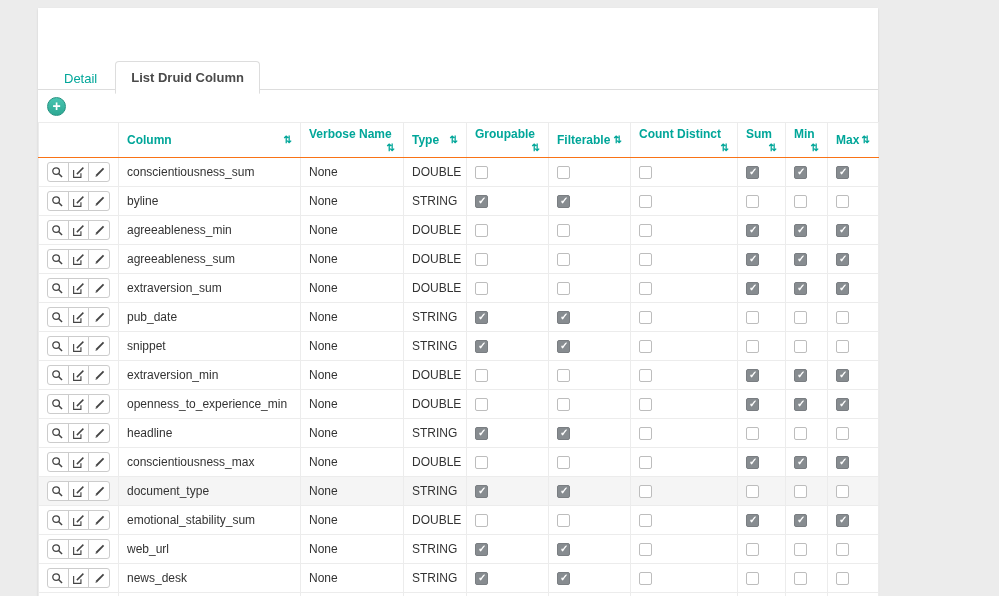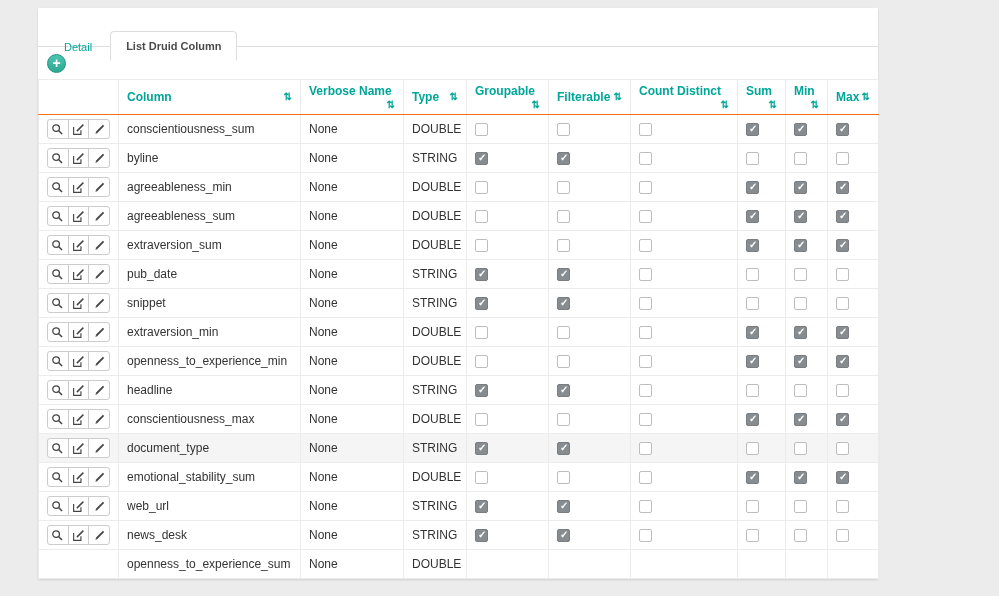--- a/index.html
+++ b/index.html
@@ -24,38 +24,39 @@
   }
   
   .tabs {
     display:flex;
     align-items:flex-end;
     padding:8px 10px 0 10px;
     border-bottom:1px solid #ddd;
     background:#fff;
   }
   .tab {
-    font-size:11px;
+    font-size:13px;
     padding:8px 15px;
     margin-right:2px;
     color:#00a699;
     cursor:pointer;
     border:1px solid transparent;
     border-bottom:none;
     border-radius:4px 4px 0 0;
     position:relative;
-    top:15px;
+    top:5px;
     background:transparent;
   }
   .tab.active {
     background:#fff;
     border-color:#ddd;
     color:#4a4a4a;
     font-weight:bold;
     border-bottom:1px solid #fff;
+    margin-top:40px;
   }
   
   .tab-content { padding-top:7px; }
   .add-btn {
     margin-left:9px;
     margin-bottom:6px;
     width:19px; height:19px;
     border-radius:50%;
     border:1px solid #259281;
     background:linear-gradient(#49c5b1,#2da893);

